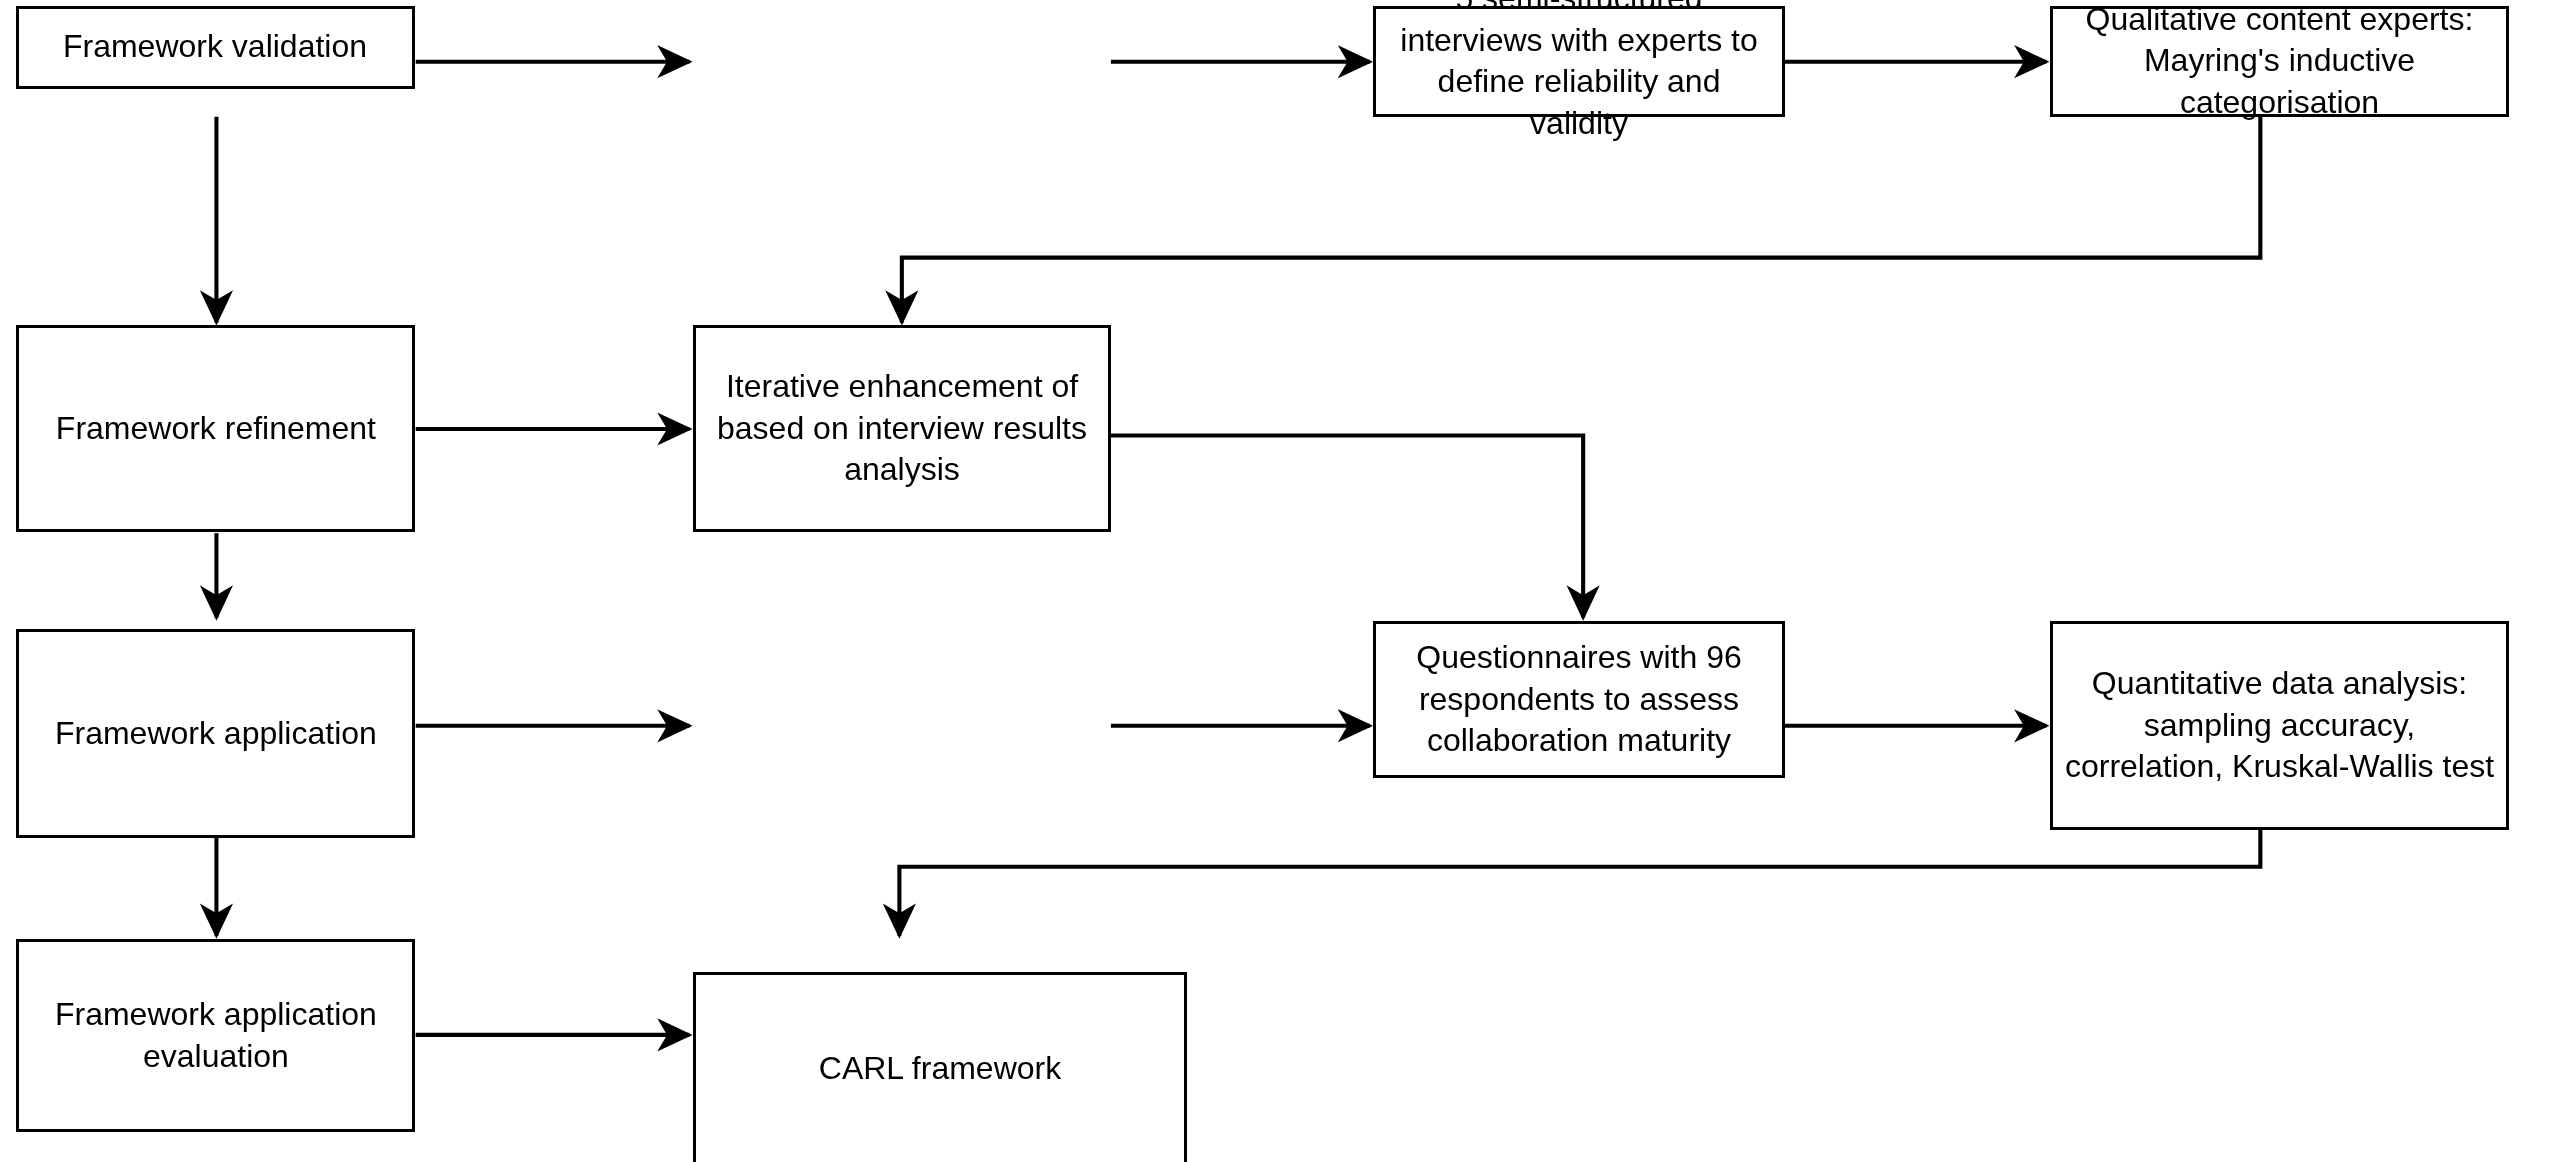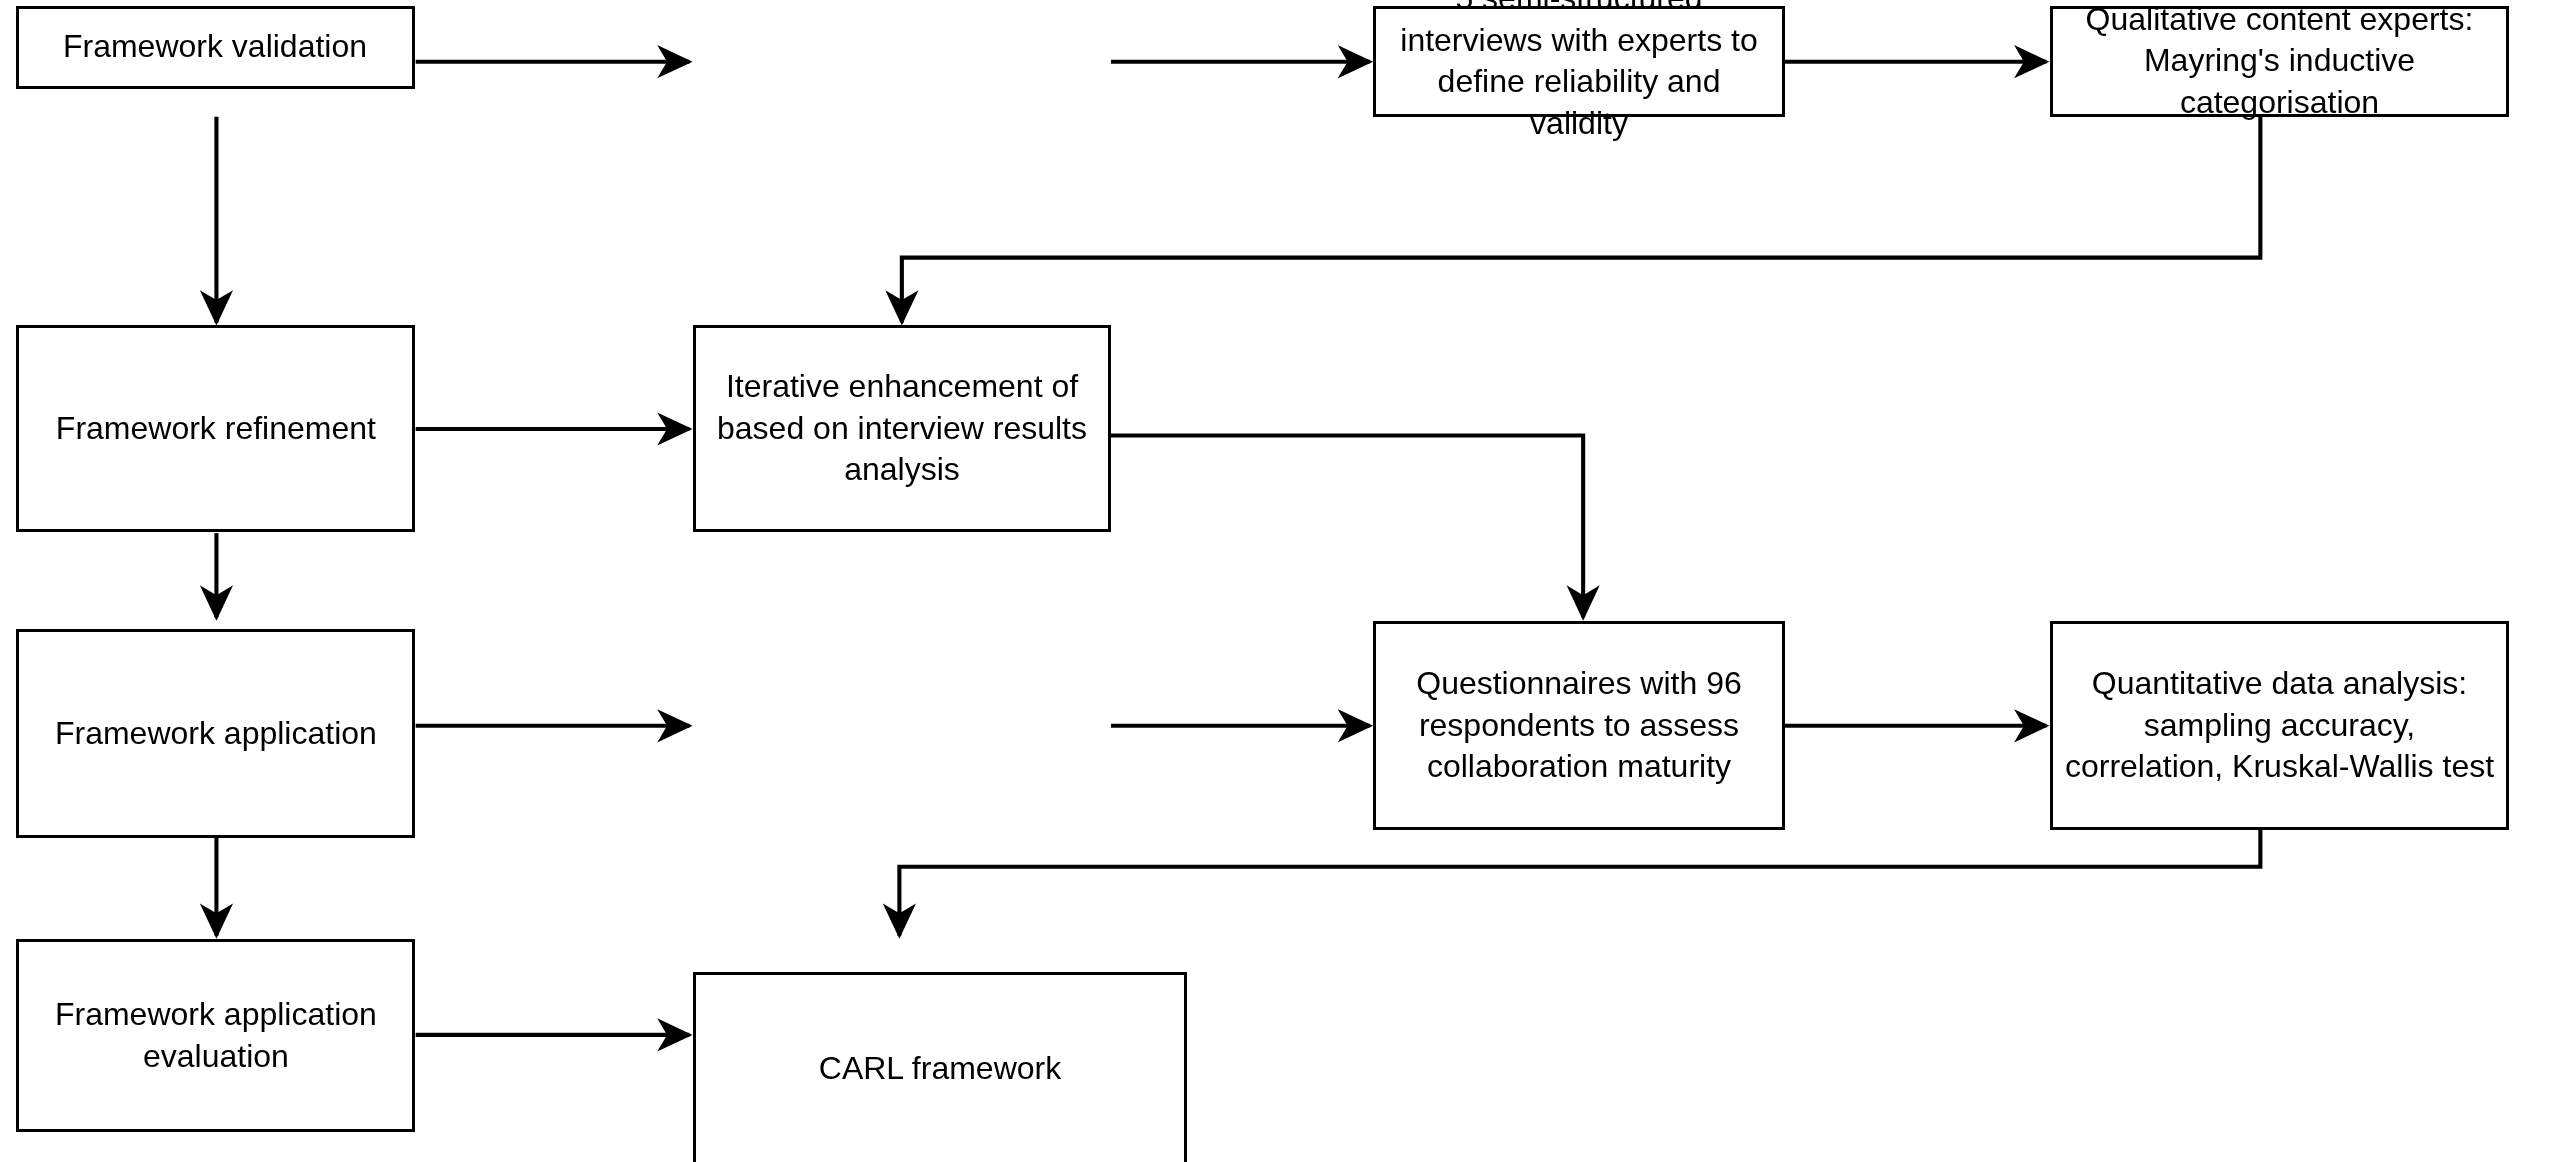--- a/index.html
+++ b/index.html
@@ -67,21 +67,21 @@
 
   <div class="node" style="left:693px;top:325px;width:418px;height:207px;">
     <span>Iterative enhancement of based on interview results analysis</span>
   </div>
 
   <div class="node" style="left:16.4px;top:621px;width:399px;height:209px;margin-top:8px;">
     <span>Framework application</span>
   </div>
 
 
-  <div class="node" style="left:1373px;top:621px;width:412px;height:209px;">
+  <div class="node" style="left:1373px;top:621px;width:412px;height:157px;">
     <span>Questionnaires with 96 respondents to assess collaboration maturity</span>
   </div>
 
   <div class="node" style="left:16.4px;top:939px;width:399px;height:193px;">
     <span>Framework application evaluation</span>
   </div>
 
   <div class="node" style="left:2050px;top:621px;width:459px;height:209px;">
     <span>Quantitative data analysis: sampling accuracy, correlation, Kruskal-Wallis test</span>
   </div>

